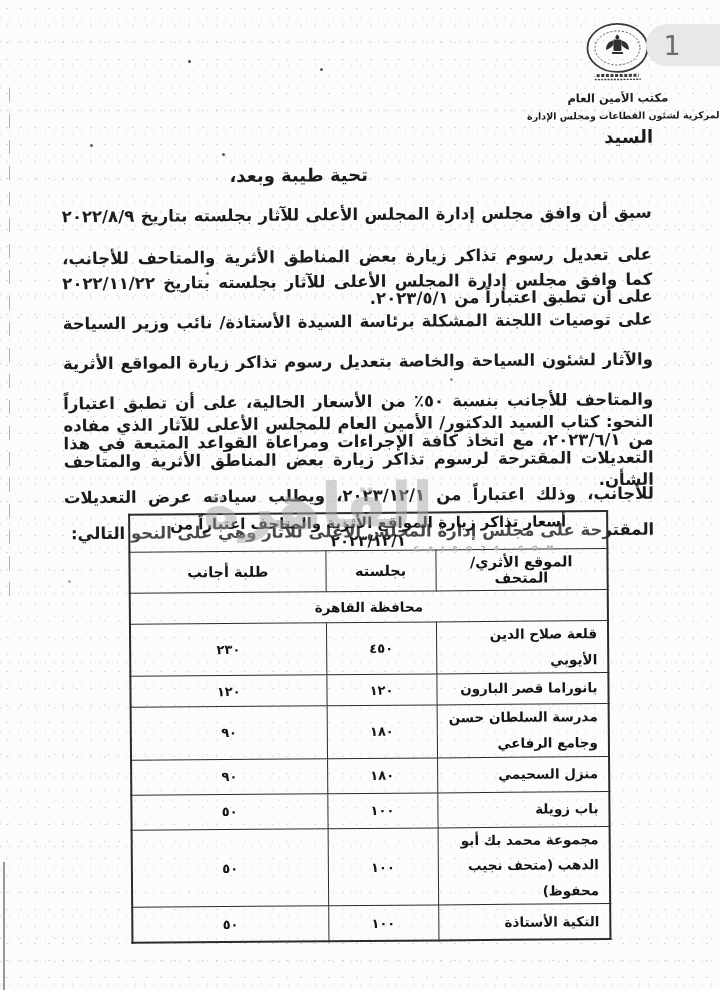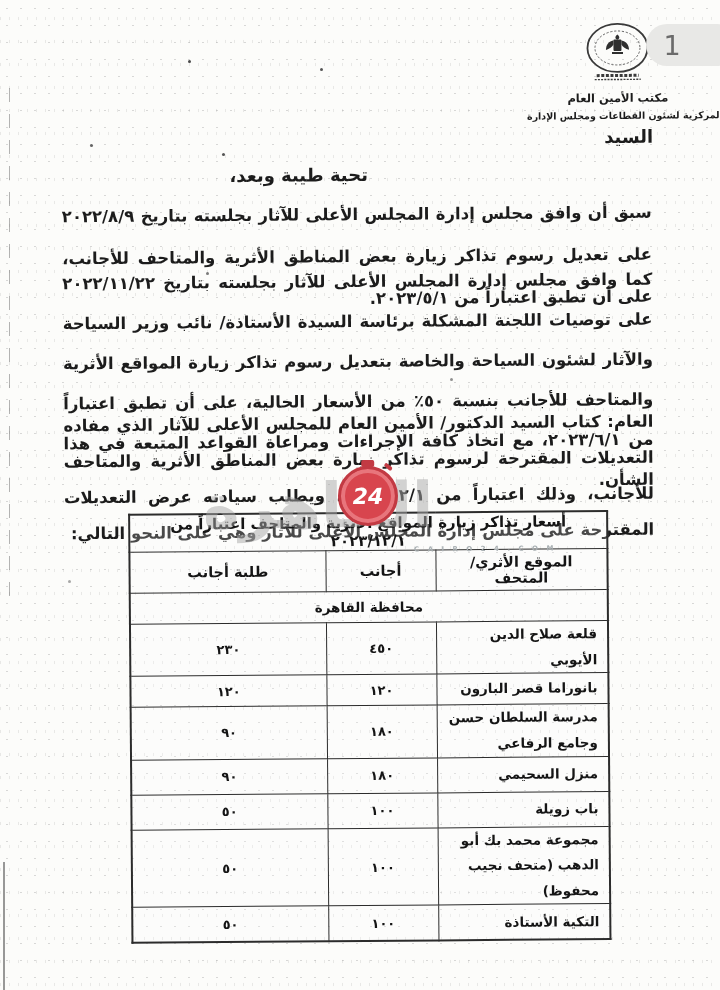--- a/index.html
+++ b/index.html
@@ -118,43 +118,40 @@
       </svg>
       <div class="office">مكتب الأمين العام</div>
       <div class="dept">الإدارة المركزية لشئون القطاعات ومجلس الإدارة</div>
     </div>
 
     <div class="salutation">السيد</div>
     <div class="greeting">تحية طيبة وبعد،</div>
 
     <p class="para p1">سبق أن وافق مجلس إدارة المجلس الأعلى للآثار بجلسته بتاريخ ٢٠٢٢/٨/٩ على تعديل رسوم تذاكر زيارة بعض المناطق الأثرية والمتاحف للأجانب، على أن تطبق اعتباراً من ٢٠٢٣/٥/١.</p>
     <p class="para p2">كما وافق مجلس إدارة المجلس الأعلى للآثار بجلسته بتاريخ ٢٠٢٢/١١/٢٢ على توصيات اللجنة المشكلة برئاسة السيدة الأستاذة/ نائب وزير السياحة والآثار لشئون السياحة والخاصة بتعديل رسوم تذاكر زيارة المواقع الأثرية والمتاحف للأجانب بنسبة ٥٠٪ من الأسعار الحالية، على أن تطبق اعتباراً من ٢٠٢٣/٦/١، مع اتخاذ كافة الإجراءات ومراعاة القواعد المتبعة في هذا الشأن.</p>
-    <p class="para p3"><span>العام:</span><span> كتاب السيد الدكتور/ الأمين العام للمجلس الأعلى للآثار الذي مفاده التعديلات المقترحة لرسوم تذاكر زيارة بعض المناطق الأثرية والمتاحف للأجانب، وذلك اعتباراً من ٢٠٢٣/١٢/١، ويطلب سيادته عرض التعديلات المقترحة على مجلس إدارة المجلس الأعلى للآثار وهي على النحو التالي:</span></p>
+    <p class="para p3"><span>النحو:</span><span> كتاب السيد الدكتور/ الأمين العام للمجلس الأعلى للآثار الذي مفاده التعديلات المقترحة لرسوم تذاكر زيارة بعض المناطق الأثرية والمتاحف للأجانب، وذلك اعتباراً من ٢٠٢٣/١٢/١، ويطلب سيادته عرض التعديلات المقترحة على مجلس إدارة المجلس الأعلى للآثار وهي على النحو التالي:</span></p>
 
     <div class="watermark">
       <div class="wm-text">القاهرة</div>
-      <div class="wm-badge">
-        <span>24</span>
-      </div>
       <div class="wm-caption">C A I R O 2 4 . C O M</div>
     </div>
 
     <table class="price-table">
       <colgroup>
           <col class="c-site">
           <col class="c-for">
           <col class="c-stud">
         </colgroup>
       <thead>
         <tr class="t-title">
           <th colspan="3">أسعار تذاكر زيارة المواقع الأثرية والمتاحف اعتباراً من ٢٠٢٣/١٢/١</th>
         </tr>
         <tr class="t-head">
           <th>الموقع الأثري/ المتحف</th>
-          <th>أجانب</th>
+          <th>بجلسته</th>
           <th>طلبة أجانب</th>
         </tr>
         <tr class="t-section">
           <th colspan="3">محافظة القاهرة</th>
         </tr>
       </thead>
       <tbody>
       <tr class="t-row">
         <td class="site">قلعة صلاح الدين الأيوبي</td>
         <td class="num">٤٥٠</td>

